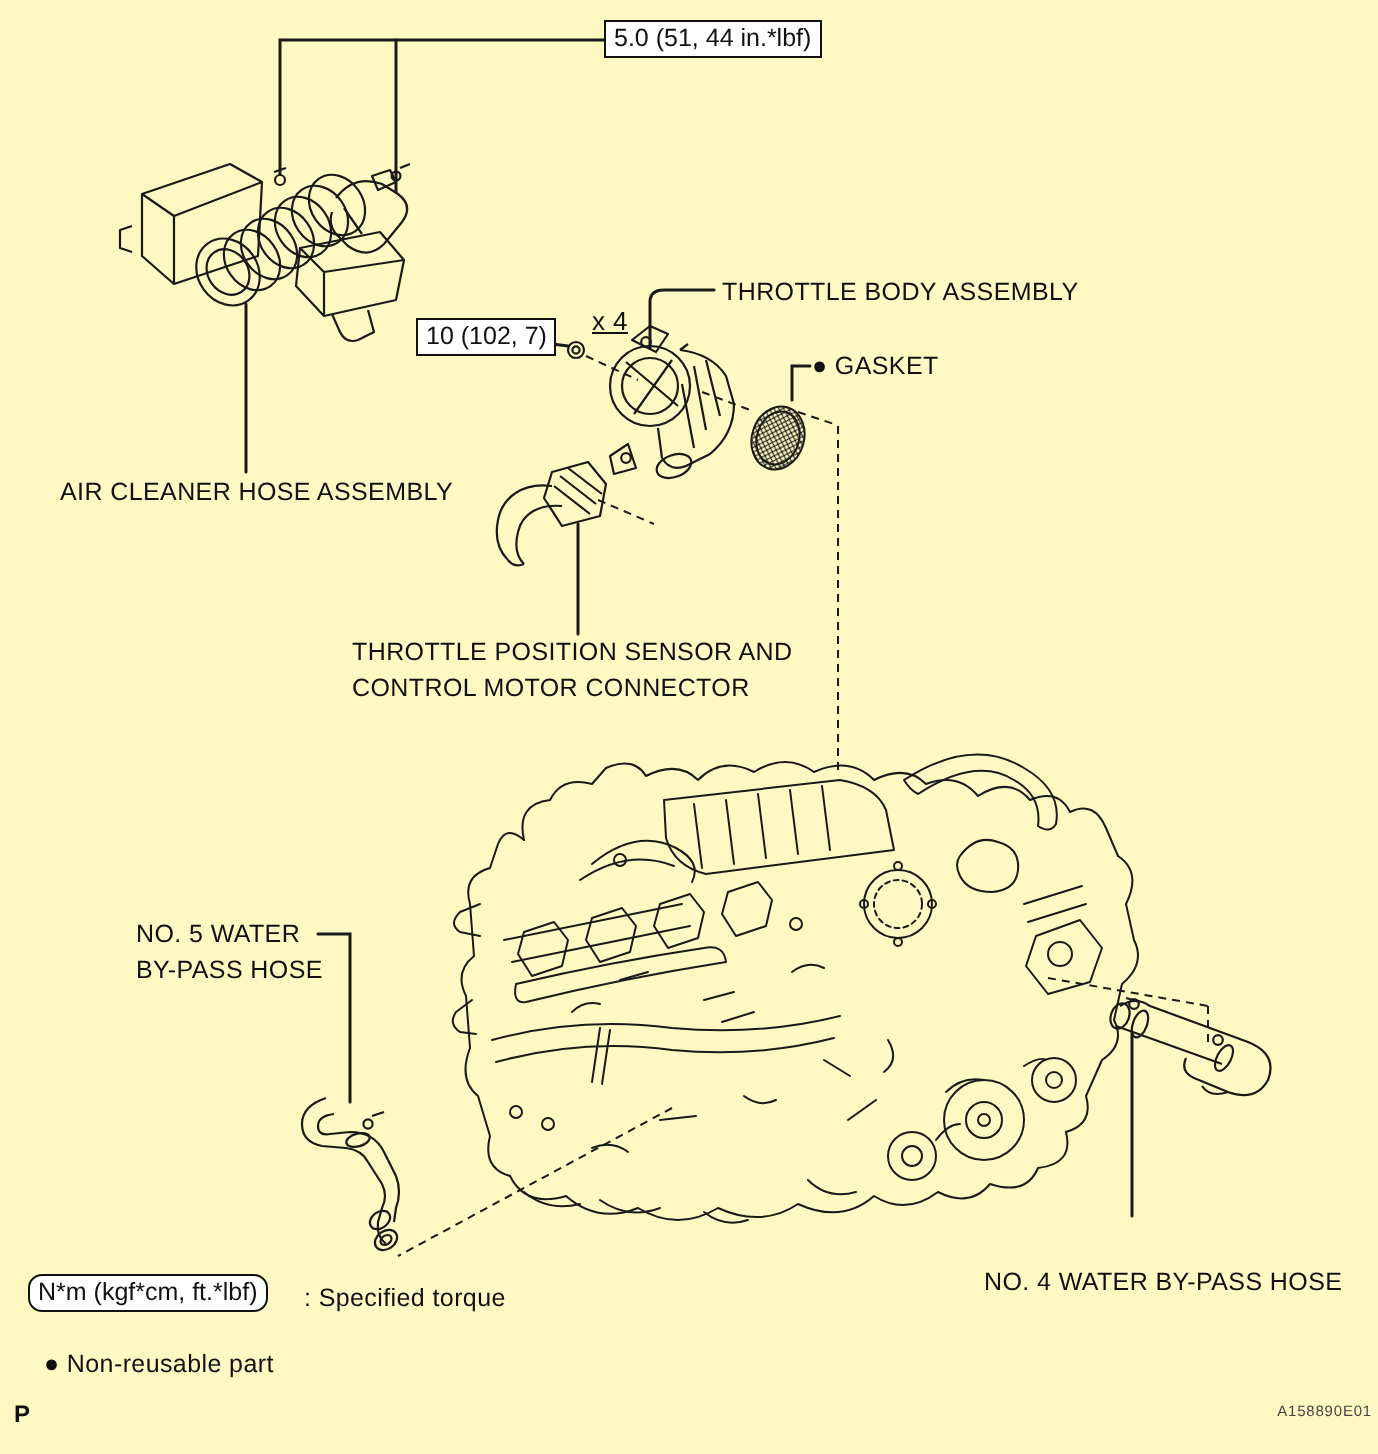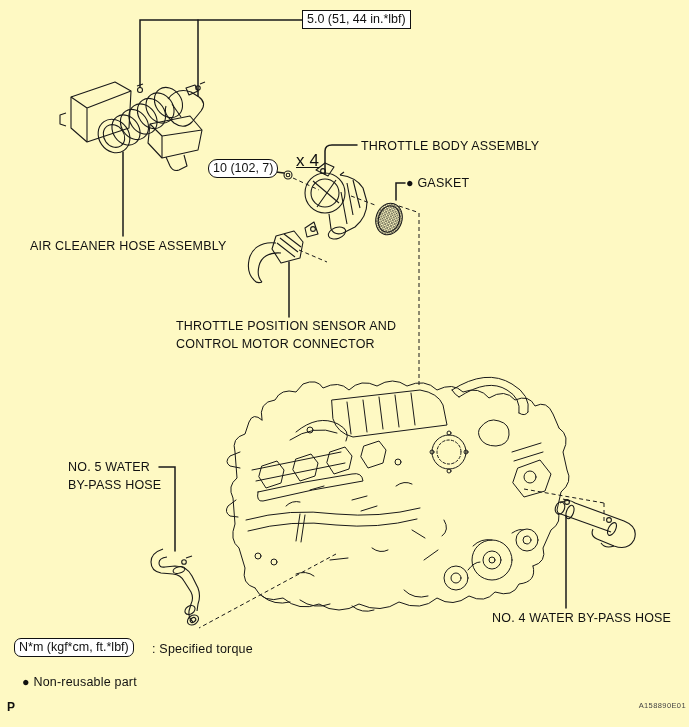--- a/index.html
+++ b/index.html
@@ -173,41 +173,41 @@
       <circle cx="567" cy="502" r="2.4"></circle>
       <path d="M563,499 l7,2"></path>
       <ellipse transform="rotate(28 612 529)" cx="612" cy="529" rx="3.5" ry="7"></ellipse>
       <circle cx="609" cy="520" r="2.4"></circle>
       <path d="M614,546 Q605,549 601,543"></path>
     </g>
   </svg>
 
   <div class="torque-box" style="left:302px;top:10px;">5.0 (51, 44 in.*lbf)</div>
 
-  <div class="torque-box" style="left:208px;top:159px;border-radius:9px;">10 (102, 7)</div>
-
-  <div class="lbl" style="left:296px;top:152px;font-size:17px;text-decoration:underline;">x 4</div>
+  <div class="torque-box" style="left:208px;top:159px;">10 (102, 7)</div>
+
+  <div class="lbl" style="left:296px;top:152px;font-size:13px;text-decoration:underline;">x 4</div>
 
   <div class="lbl" style="left:361px;top:138px;">THROTTLE BODY ASSEMBLY</div>
 
   <div class="lbl" style="left:30px;top:238px;">AIR CLEANER HOSE ASSEMBLY</div>
 
   <div class="lbl" style="left:406px;top:175px;">● GASKET</div>
 
   <div class="lbl" style="left:176px;top:318px;">
     <div>THROTTLE POSITION SENSOR AND</div>
     <div>CONTROL MOTOR CONNECTOR</div>
   </div>
 
   <div class="lbl" style="left:68px;top:459px;">
     <div>NO. 5 WATER</div>
     <div>BY-PASS HOSE</div>
   </div>
 
-  <div class="lbl" style="left:492px;top:610px;">NO. 4 WATER BY-PASS HOSE</div>
+  <div class="lbl" style="left:492px;top:633px;">NO. 4 WATER BY-PASS HOSE</div>
 
   <div class="legend-row" style="left:14px;top:637px;">
     <span class="torque-box" style="position:static;display:inline-block;border-radius:7px;">N*m (kgf*cm, ft.*lbf)</span>
   </div>
   <div class="lbl" style="left:152px;top:641px;">: Specified torque</div>
 
   <div class="lbl small-note" style="left:22px;top:674px;">● Non-reusable part</div>
 
   <div class="page-p">P</div>
   <div class="fig-code">A158890E01</div>

